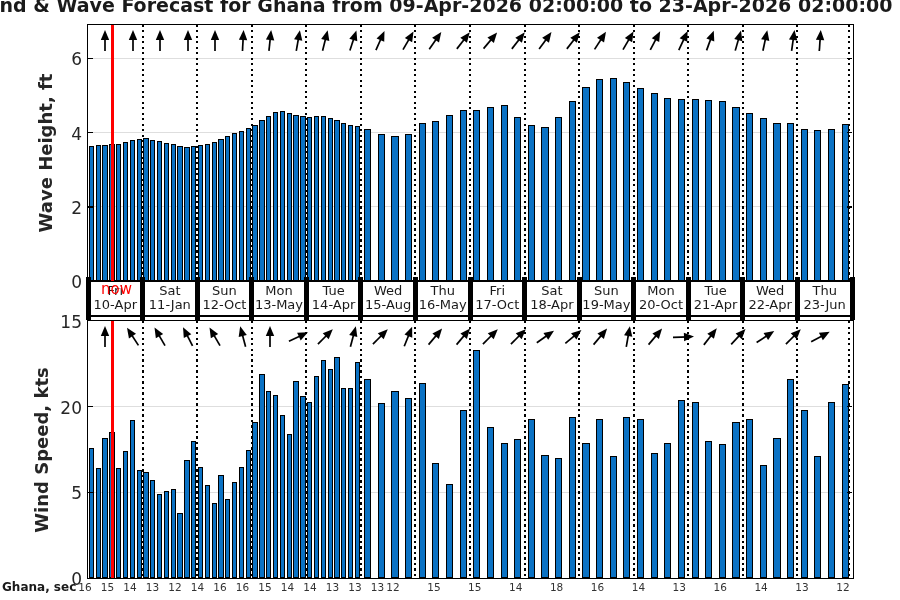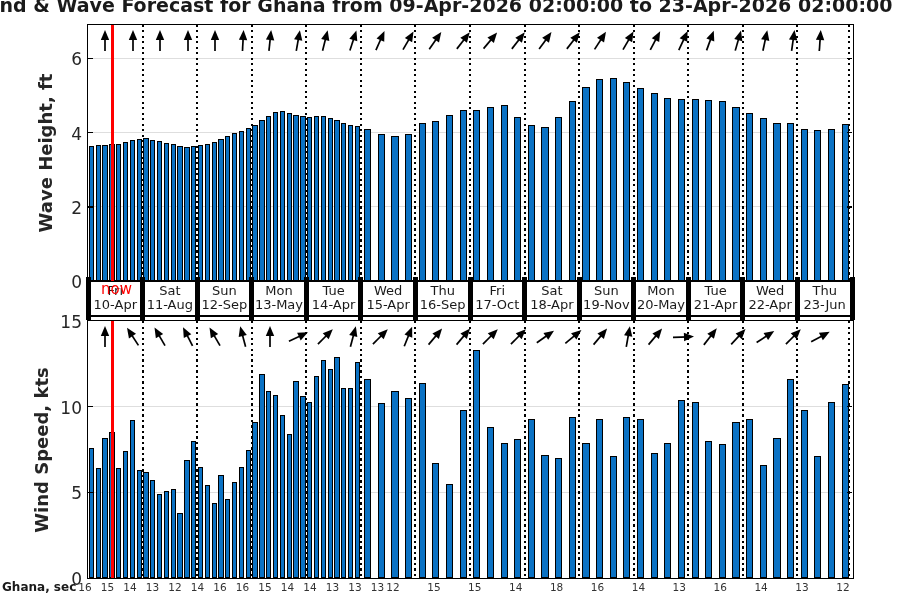--- a/index.html
+++ b/index.html
@@ -243,21 +243,21 @@
       <div class="abs arrow" style="left: 807px; top: 28px; width: 26px; height: 26px;"><svg width="26" height="26" style="transform:rotate(4deg)">
           <line x1="13" y1="23" x2="13" y2="7" stroke="#000" stroke-width="1.7"></line>
           <polygon points="13,2 8.8,12 17.2,12" fill="#000"></polygon>
         </svg></div>
       <div class="abs ytick" style="left: 56px; top: 569px;">0</div>
       <div class="abs grid" style="left: 88px; top: 491.833px; width: 764px; background: rgb(222, 222, 222);"></div>
       <div class="abs ytick" style="left: 56px; top: 483.333px;">5</div>
       <div class="abs tickmark" style="left: 88px; top: 491.583px; width: 5px; height: 1.5px;"></div>
       <div class="abs tickmark" style="left: 847px; top: 491.583px; width: 5px; height: 1.5px;"></div>
       <div class="abs grid" style="left: 88px; top: 406.167px; width: 764px; background: rgb(222, 222, 222);"></div>
-      <div class="abs ytick" style="left: 56px; top: 397.667px;">10</div>
+      <div class="abs ytick" style="left: 56px; top: 397.667px;">20</div>
       <div class="abs tickmark" style="left: 88px; top: 405.917px; width: 5px; height: 1.5px;"></div>
       <div class="abs tickmark" style="left: 847px; top: 405.917px; width: 5px; height: 1.5px;"></div>
       <div class="abs ytick" style="left: 56px; top: 312px;">15</div>
       <div class="abs dot" style="left: 141.571px; top: 321px; height: 257px;"></div>
       <div class="abs dot" style="left: 196.143px; top: 321px; height: 257px;"></div>
       <div class="abs dot" style="left: 250.714px; top: 321px; height: 257px;"></div>
       <div class="abs dot" style="left: 305.286px; top: 321px; height: 257px;"></div>
       <div class="abs dot" style="left: 359.857px; top: 321px; height: 257px;"></div>
       <div class="abs dot" style="left: 414.429px; top: 321px; height: 257px;"></div>
       <div class="abs dot" style="left: 469px; top: 321px; height: 257px;"></div>
@@ -453,57 +453,57 @@
           <polygon points="13,2 8.8,12 17.2,12" fill="#000"></polygon>
         </svg></div>
       <div class="abs nowline" style="left: 110.5px; top: 25px; height: 256px; background: rgb(255, 0, 0);"></div>
       <div class="abs nowline" style="left: 110.5px; top: 321px; height: 257px; background: rgb(255, 0, 0);"></div>
       <div class="abs datecell" style="left: 88px; top: 280px; width: 54.5714px; height: 37px;">
         <div>Fri</div>
         <div>10-Apr</div>
       </div>
       <div class="abs datecell" style="left: 142.571px; top: 280px; width: 54.5714px; height: 37px;">
         <div>Sat</div>
-        <div>11-Aug</div>
+        <div>11-Jan</div>
       </div>
       <div class="abs datecell" style="left: 197.143px; top: 280px; width: 54.5714px; height: 37px;">
         <div>Sun</div>
-        <div>12-Sep</div>
+        <div>12-Oct</div>
       </div>
       <div class="abs datecell" style="left: 251.714px; top: 280px; width: 54.5714px; height: 37px;">
         <div>Mon</div>
         <div>13-May</div>
       </div>
       <div class="abs datecell" style="left: 306.286px; top: 280px; width: 54.5714px; height: 37px;">
         <div>Tue</div>
         <div>14-Apr</div>
       </div>
       <div class="abs datecell" style="left: 360.857px; top: 280px; width: 54.5714px; height: 37px;">
         <div>Wed</div>
-        <div>15-Apr</div>
+        <div>15-Aug</div>
       </div>
       <div class="abs datecell" style="left: 415.429px; top: 280px; width: 54.5714px; height: 37px;">
         <div>Thu</div>
-        <div>16-Sep</div>
+        <div>16-May</div>
       </div>
       <div class="abs datecell" style="left: 470px; top: 280px; width: 54.5714px; height: 37px;">
         <div>Fri</div>
         <div>17-Oct</div>
       </div>
       <div class="abs datecell" style="left: 524.571px; top: 280px; width: 54.5714px; height: 37px;">
         <div>Sat</div>
         <div>18-Apr</div>
       </div>
       <div class="abs datecell" style="left: 579.143px; top: 280px; width: 54.5714px; height: 37px;">
         <div>Sun</div>
-        <div>19-Nov</div>
+        <div>19-May</div>
       </div>
       <div class="abs datecell" style="left: 633.714px; top: 280px; width: 54.5714px; height: 37px;">
         <div>Mon</div>
-        <div>20-May</div>
+        <div>20-Oct</div>
       </div>
       <div class="abs datecell" style="left: 688.286px; top: 280px; width: 54.5714px; height: 37px;">
         <div>Tue</div>
         <div>21-Apr</div>
       </div>
       <div class="abs datecell" style="left: 742.857px; top: 280px; width: 54.5714px; height: 37px;">
         <div>Wed</div>
         <div>22-Apr</div>
       </div>
       <div class="abs datecell" style="left: 797.429px; top: 280px; width: 54.5714px; height: 37px;">

